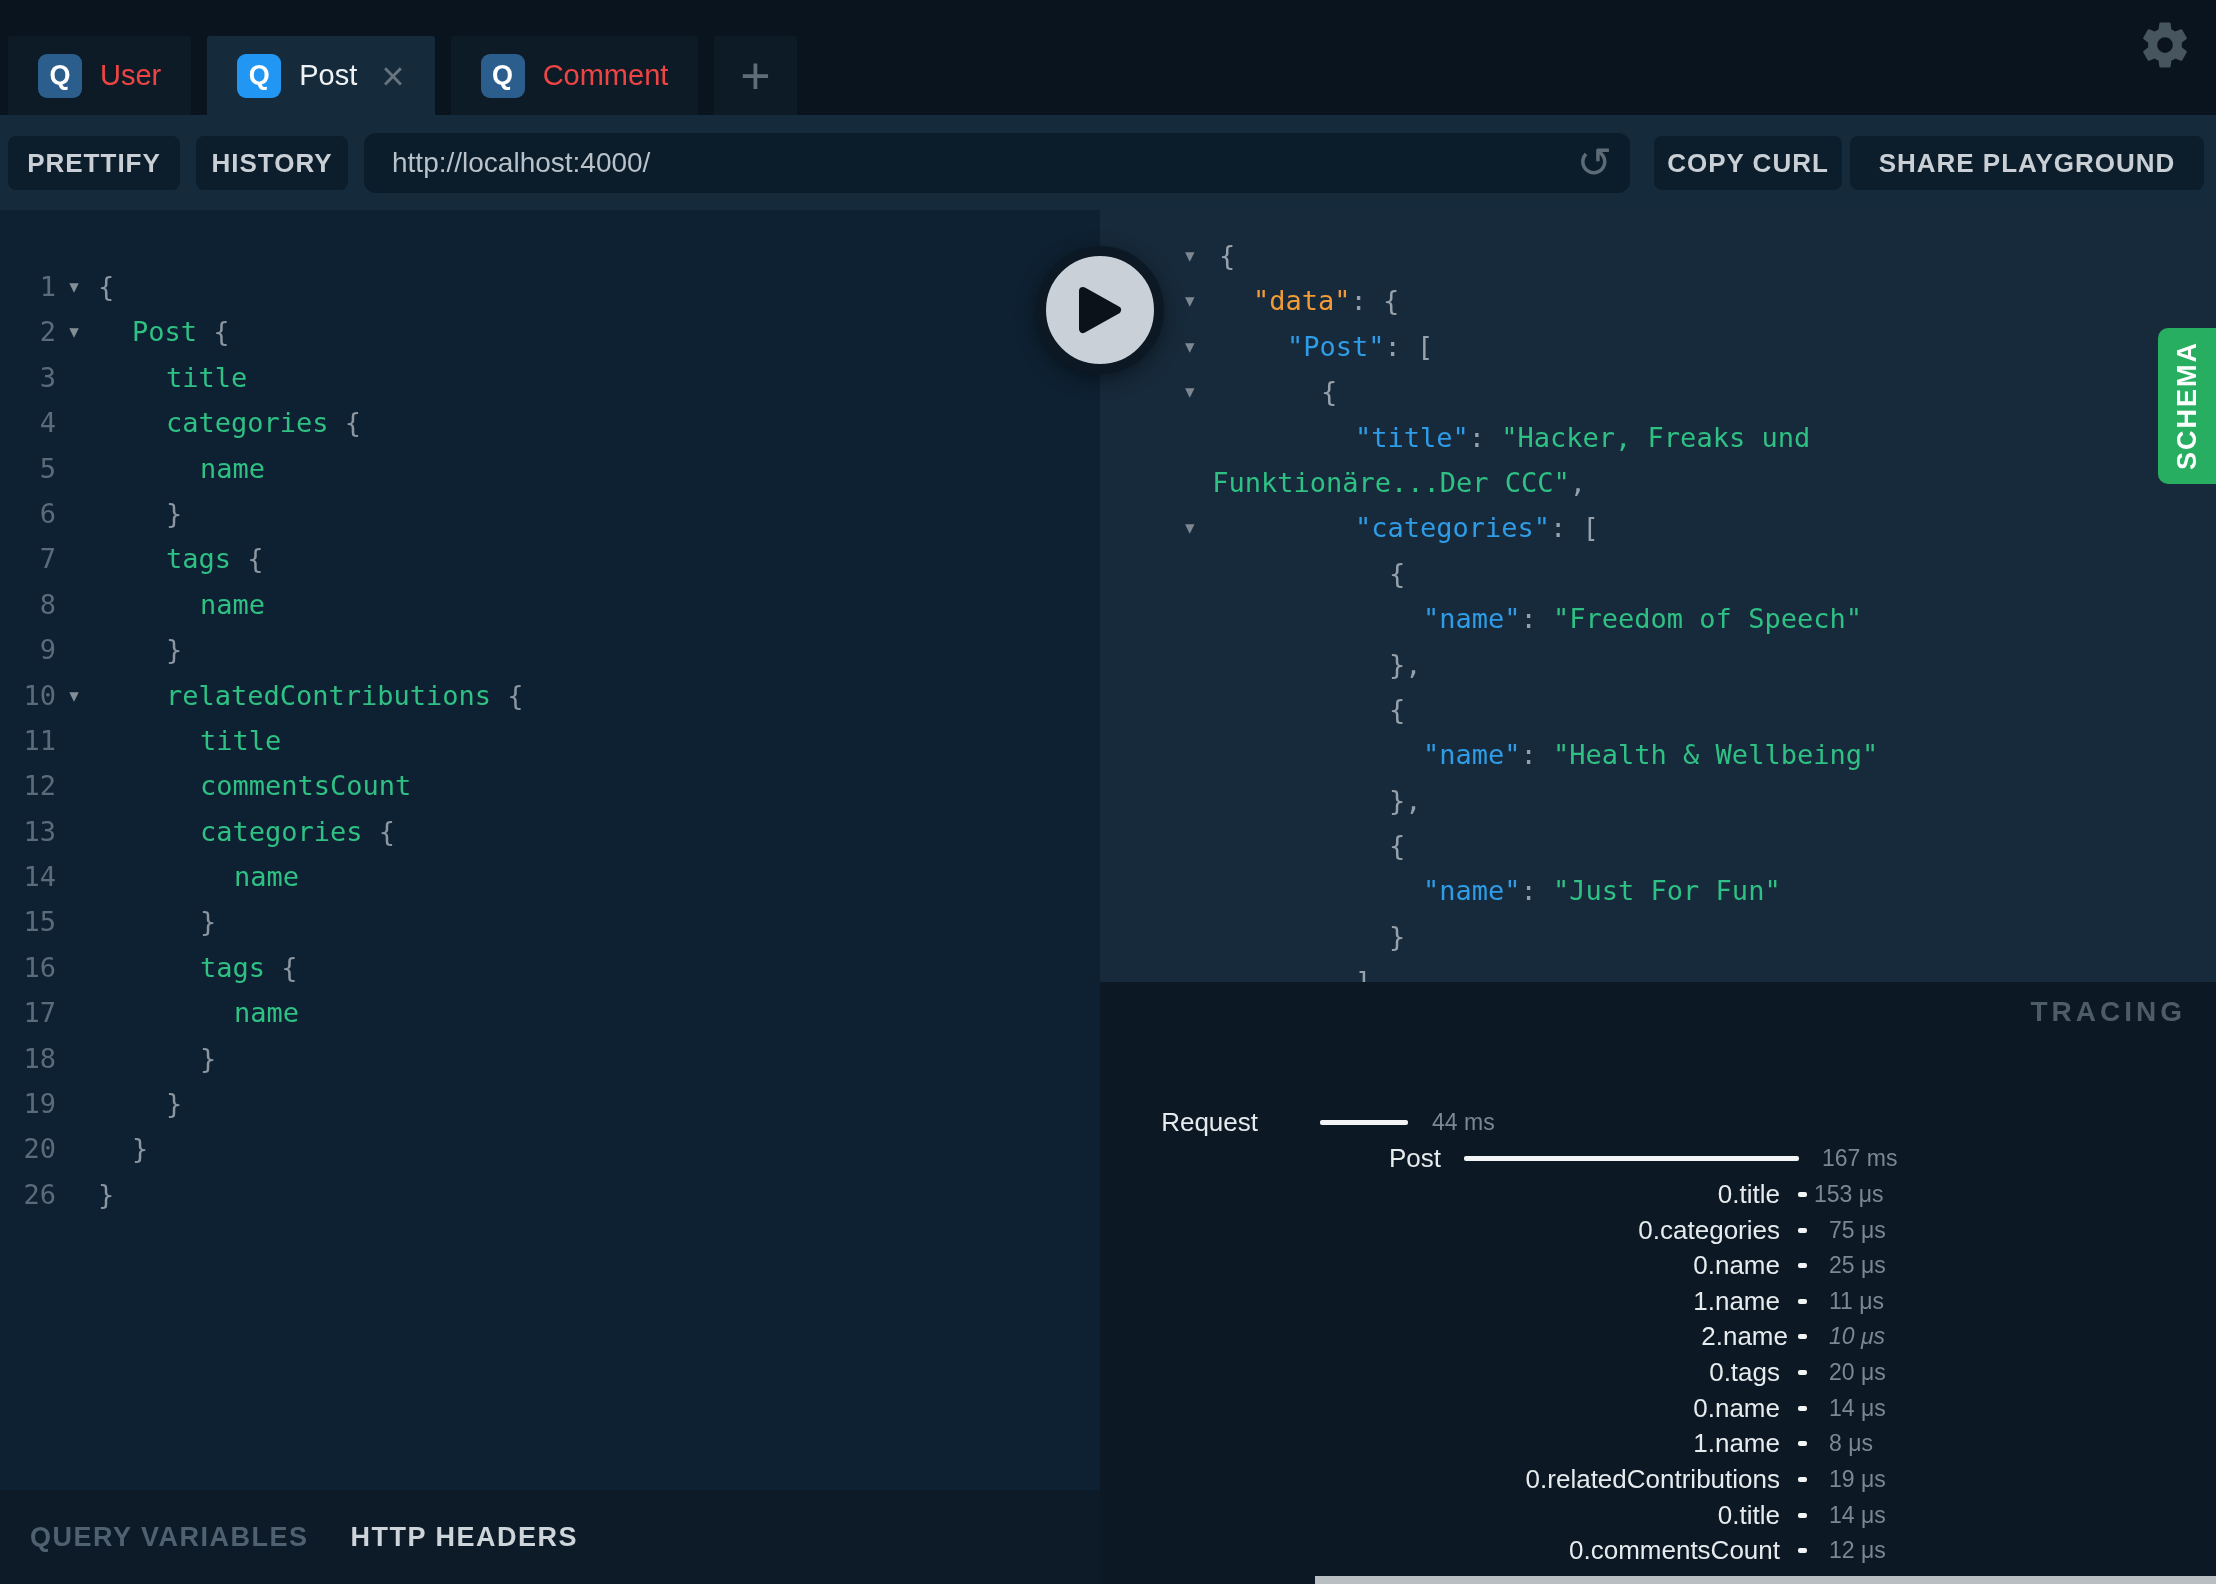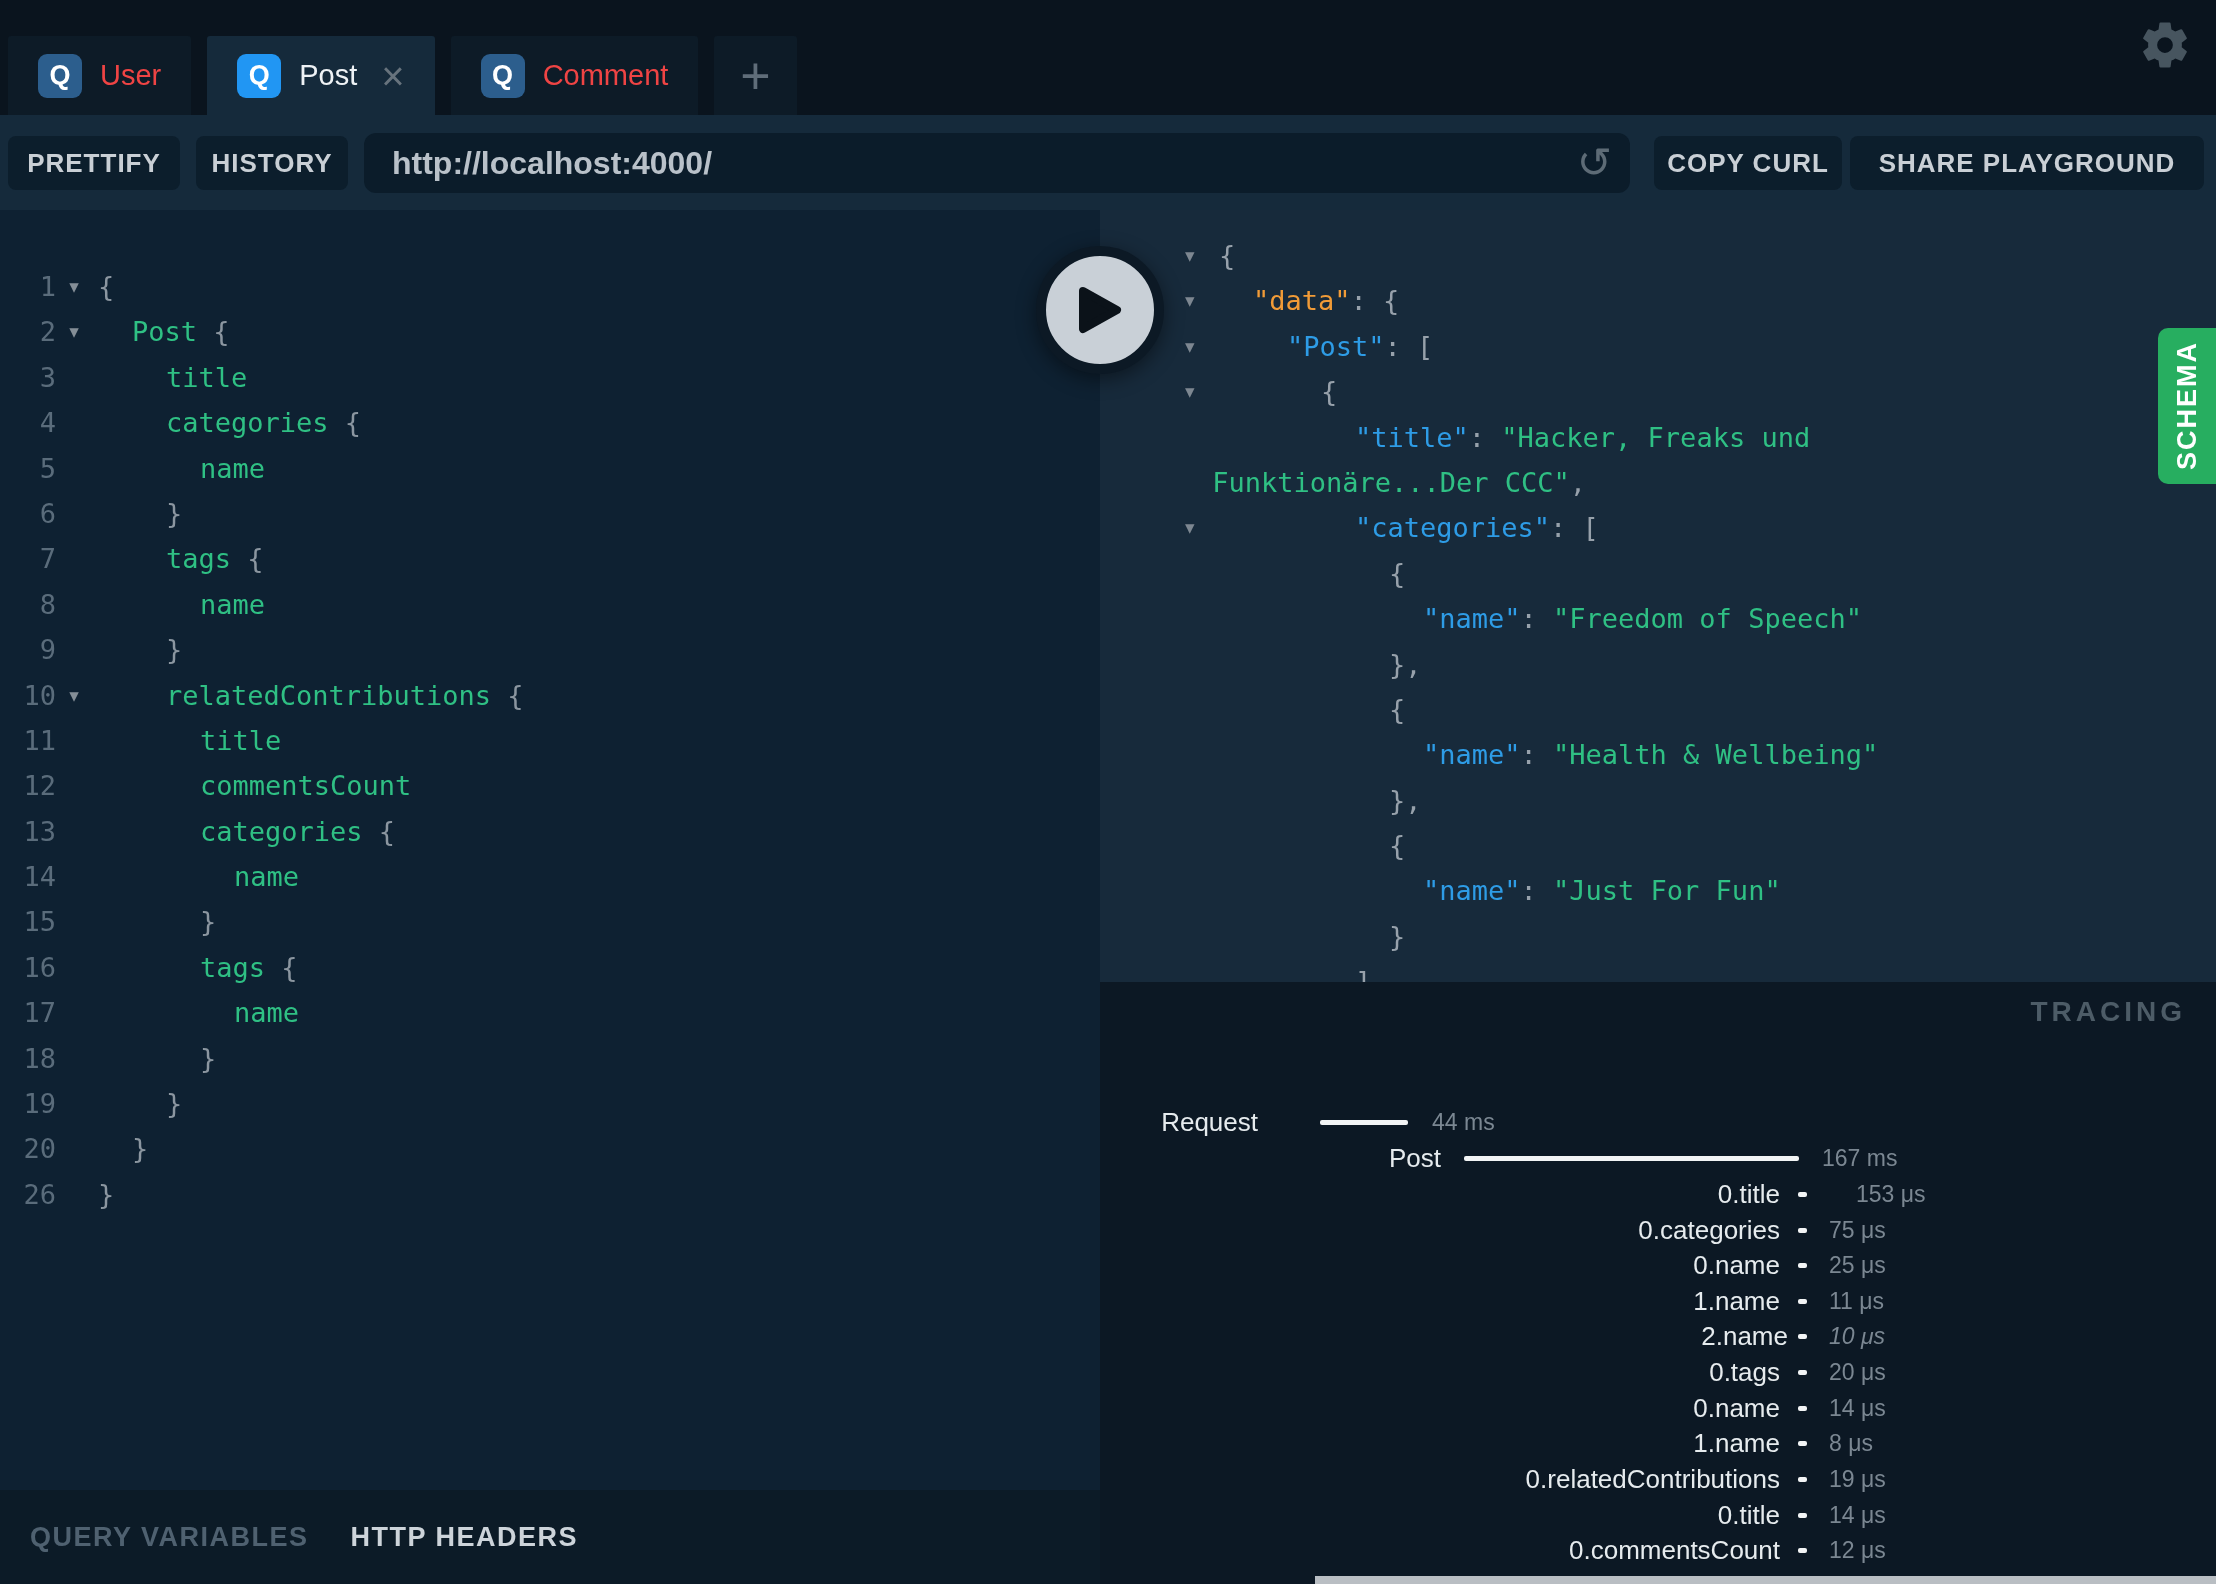--- a/index.html
+++ b/index.html
@@ -25,22 +25,22 @@
 
   
   .toolbar{position:absolute;top:115px;left:0;width:100%;height:95px;background:#152a3b;}
   .tbtn{position:absolute;top:21px;height:54px;background:#0c1e2c;border:none;border-radius:8px;
         color:#c9cfd5;font-size:26px;font-weight:600;letter-spacing:1px;
         display:flex;align-items:center;justify-content:center;font-family:inherit;cursor:pointer;}
   .btn-prettify{left:8px;width:172px;}
   .btn-history{left:196px;width:152px;}
   .urlbox{position:absolute;left:364px;right:586px;top:18px;height:60px;background:#0b1c2a;border-radius:12px;}
   .urlbox input{position:absolute;left:0;top:0;width:100%;height:100%;box-sizing:border-box;
-        background:transparent;border:none;color:#b9c1c9;font-size:32px;
-        font-family:inherit;padding:0 38px 0 28px;outline:none;font-weight:bold;}
+        background:transparent;border:none;color:#b9c1c9;font-size:28px;
+        font-family:inherit;padding:0 38px 0 28px;outline:none;}
   .reload{position:absolute;right:18px;top:6px;font-size:42px;color:#5d6b76;line-height:48px;cursor:pointer;
           font-family:"DejaVu Sans",sans-serif;}
   .btn-copycurl{right:374px;width:188px;}
   .btn-share{right:12px;width:354px;}
 
   
   .editor{position:absolute;left:0;top:210px;width:1100px;height:1280px;background:#0e2132;overflow:hidden;}
   .editor-lines{padding-top:54px;}
   .cline{display:flex;height:45.4px;line-height:45.4px;
          font-family:"DejaVu Sans Mono",monospace;font-size:27px;}
@@ -288,21 +288,21 @@
           <span class="tr-time" style="left: 332px;">44 ms</span>
         </div>
         <div class="trow" style="top: 158px;">
           <span class="tr-label" style="right: 775px;">Post</span>
           <span class="tr-bar" style="left: 364px; width: 335px;"></span>
           <span class="tr-time" style="left: 722px;">167 ms</span>
         </div>
         <div class="trow" style="top: 194px;">
           <span class="tr-label" style="right: 436px;">0.title</span>
           <span class="tr-bar" style="left: 698px; width: 9px;"></span>
-          <span class="tr-time" style="left: 756px;">153 μs</span>
+          <span class="tr-time" style="left: 714px;">153 μs</span>
         </div>
         <div class="trow" style="top: 230px;">
           <span class="tr-label" style="right: 436px;">0.categories</span>
           <span class="tr-bar" style="left: 698px; width: 9px;"></span>
           <span class="tr-time" style="left: 729px;">75 μs</span>
         </div>
         <div class="trow" style="top: 265px;">
           <span class="tr-label" style="right: 436px;">0.name</span>
           <span class="tr-bar" style="left: 698px; width: 9px;"></span>
           <span class="tr-time" style="left: 729px;">25 μs</span>

